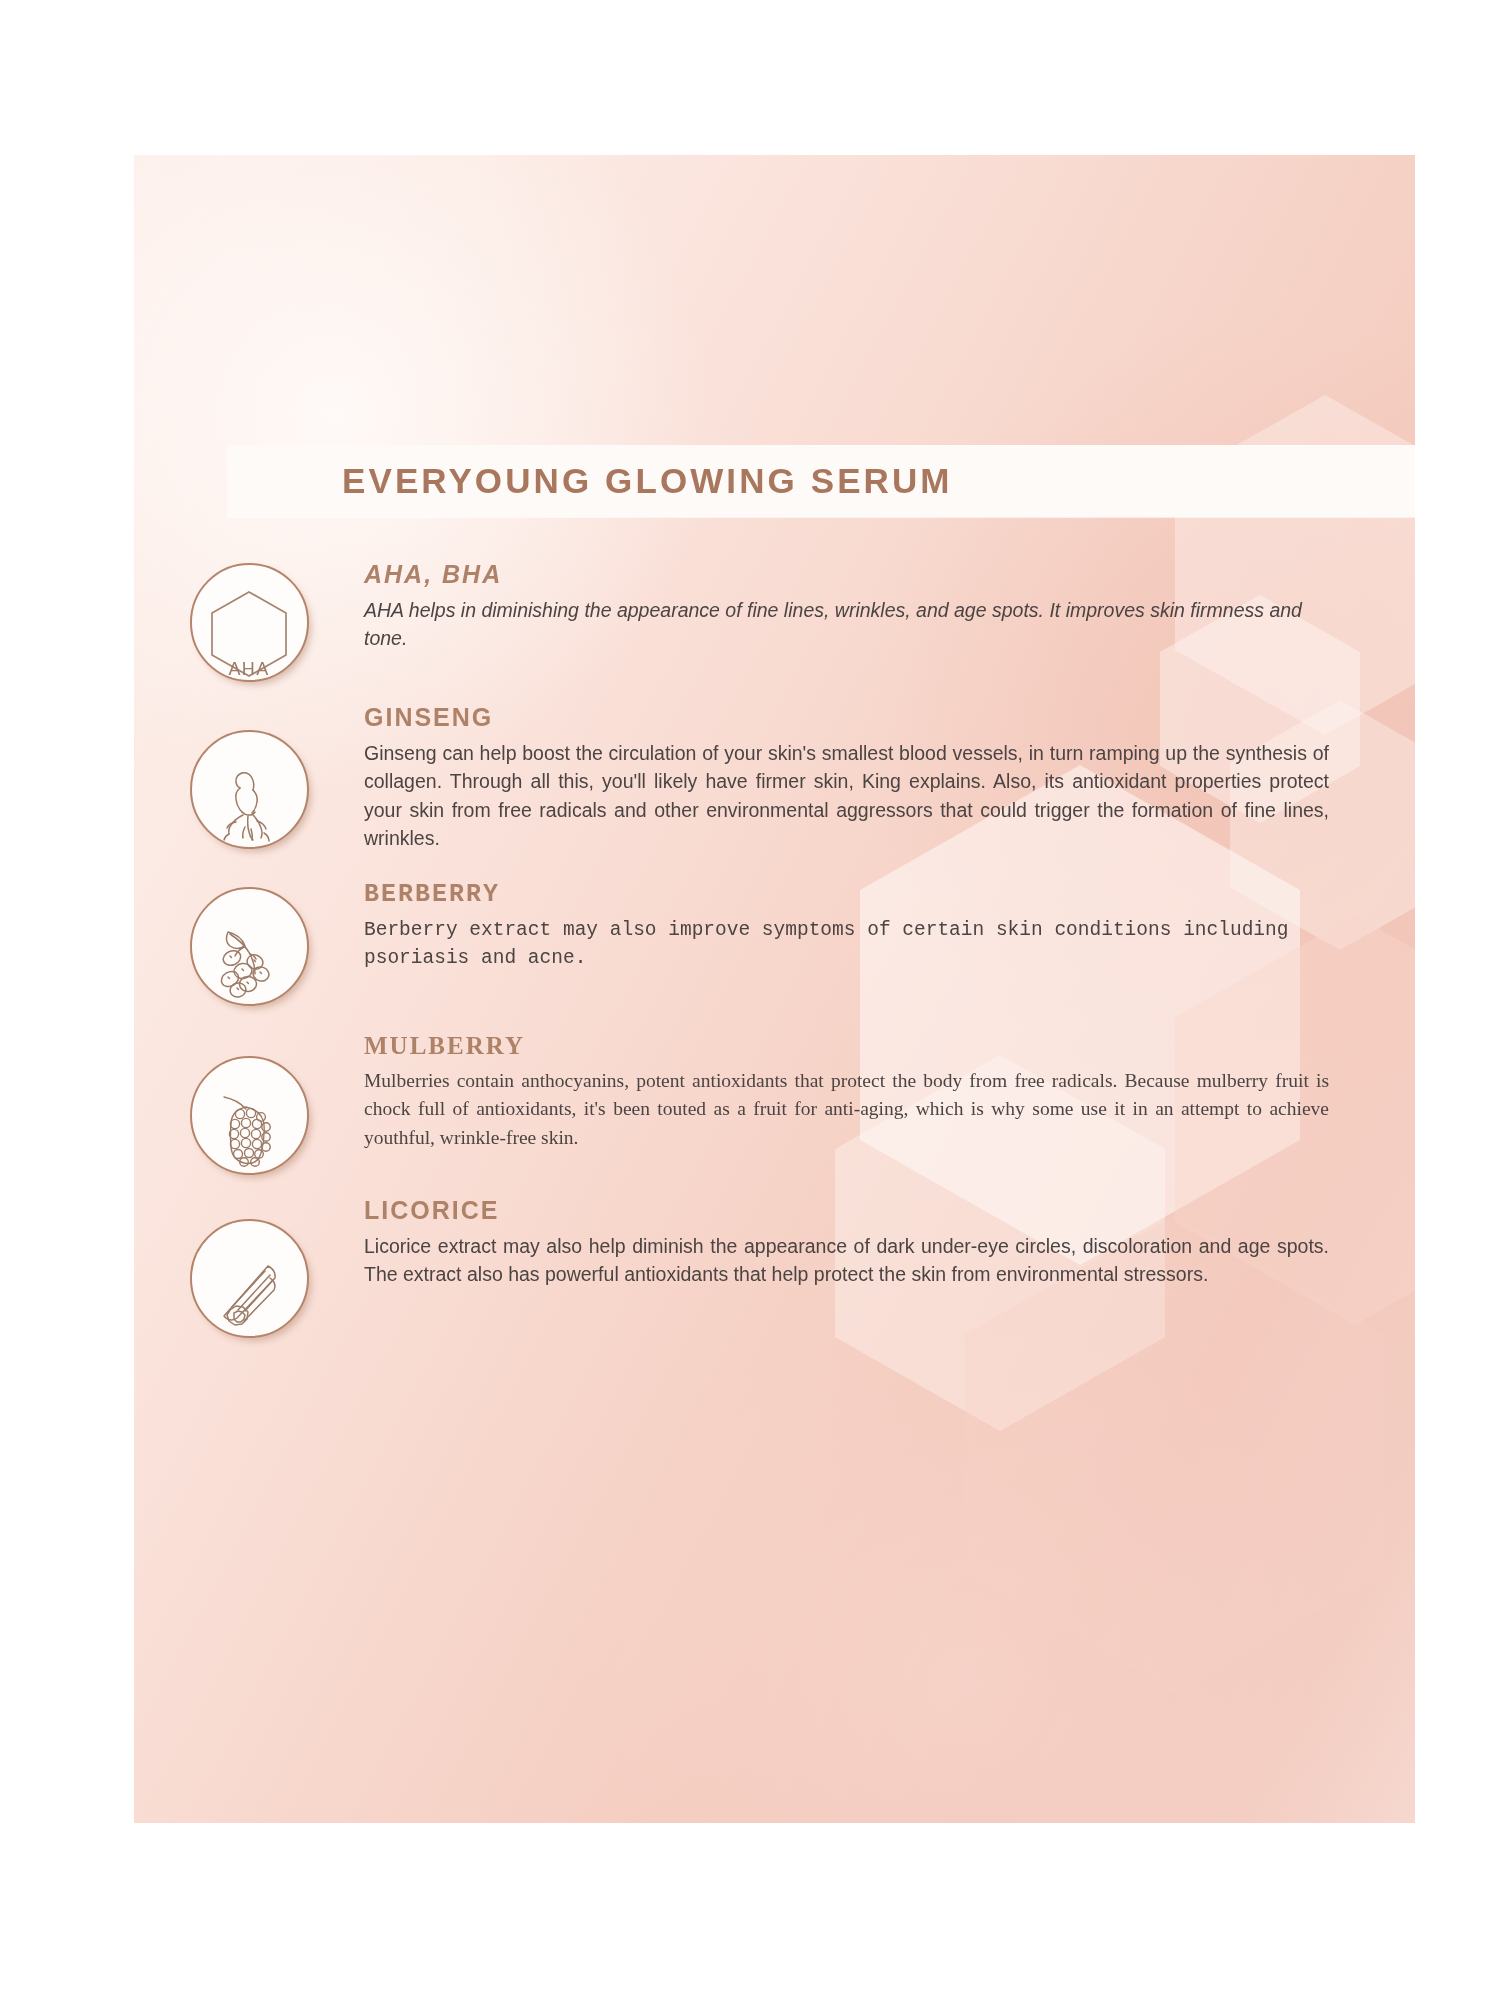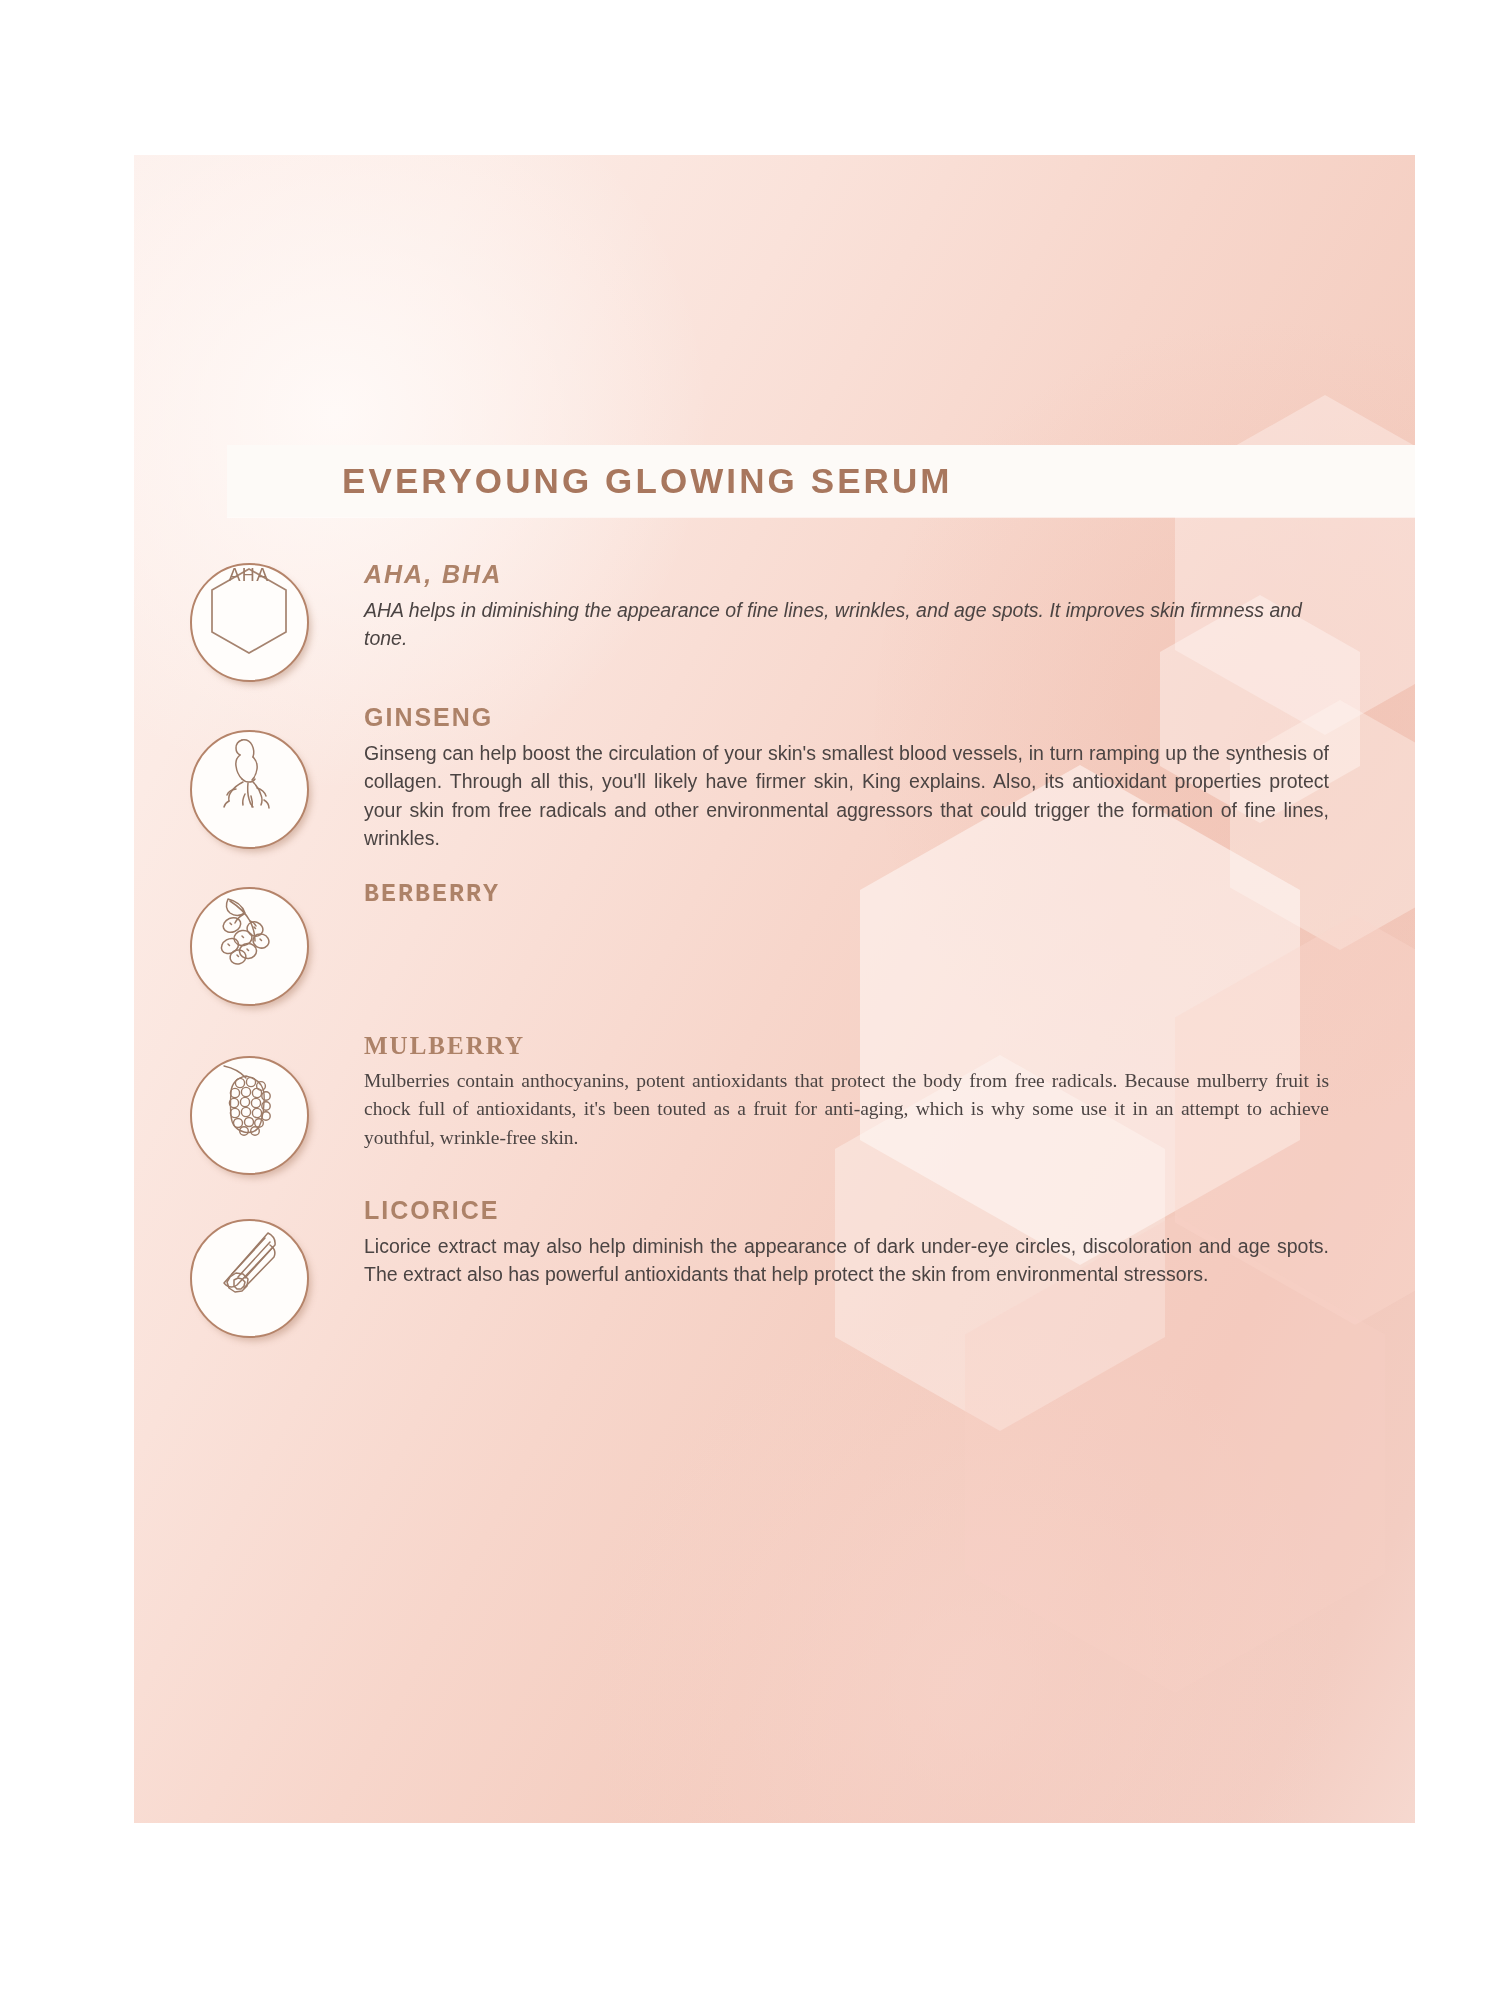--- a/index.html
+++ b/index.html
@@ -116,21 +116,21 @@
   }
   .badge {
     position: relative;
     width: 115px;
     height: 115px;
     border-radius: 50%;
     background: #fffdfb;
     border: 2px solid #b5846a;
     box-shadow: 4px 5px 7px -2px rgba(168,119,94,0.42);
     display: flex;
-    align-items: flex-start;
+    align-items: flex-end;
     justify-content: center;
   }
   .badge svg { display: block; }
 
   .aha-hex-label {
     position: absolute;
     font-size: 18px;
     letter-spacing: 1.4px;
     color: #9c7a66;
     font-weight: 400;
@@ -274,20 +274,21 @@
                   <path d="M50 50 l1.5 1.5"></path>
                 <path d="M18 55 l1.5 1.5"></path>
                   <path d="M37 60 l1.5 1.5"></path>
                 <path d="M27 66 l1.5 1.5"></path>
               </svg>
             </span>
           </div>
         </div>
         <div class="copy">
           <h2 class="ing-title">BERBERRY</h2>
+          <p class="ing-body left">Berberry extract may also improve symptoms of certain skin conditions including psoriasis and acne.</p>
         </div>
       </div>
 
       <div class="row row-mulberry">
         <div class="badge-wrap">
           <div class="badge">
             <span>
               <svg width="74" height="84" viewBox="0 0 74 84" fill="none" stroke="#9c7a66" stroke-width="1.4" stroke-linecap="round" stroke-linejoin="round">
 
                 <path d="M12 8 q14 3 22 12"></path>

